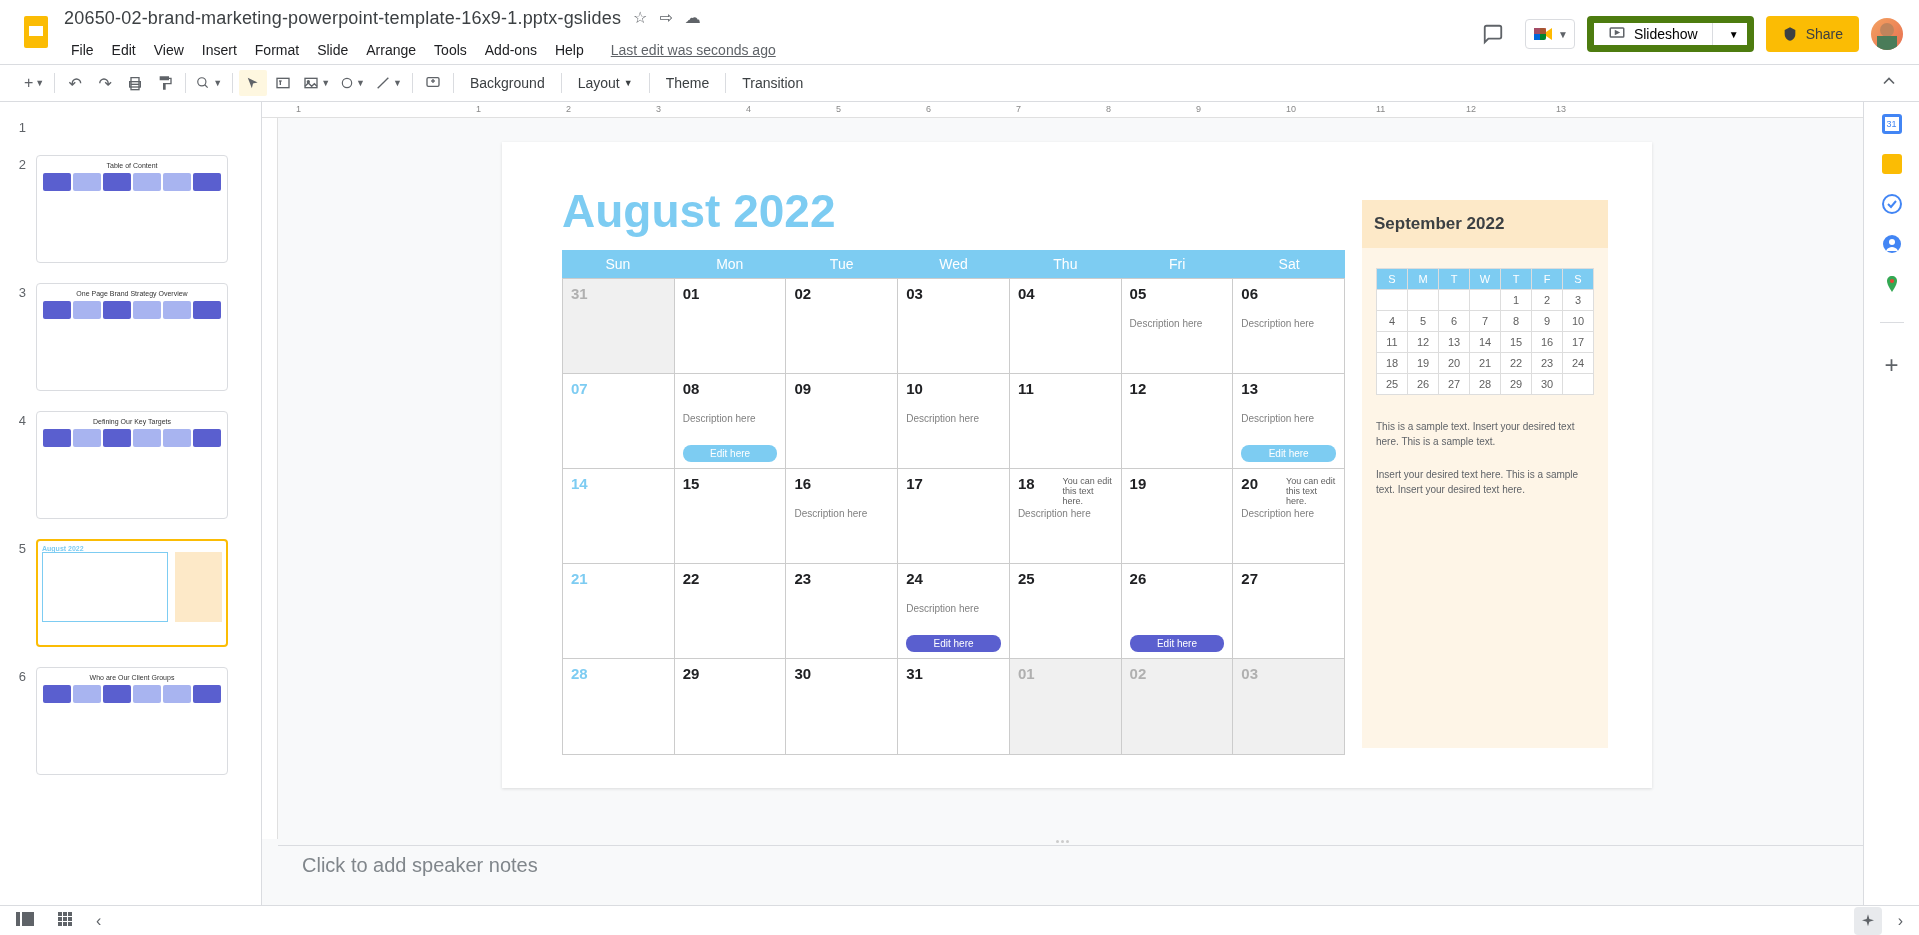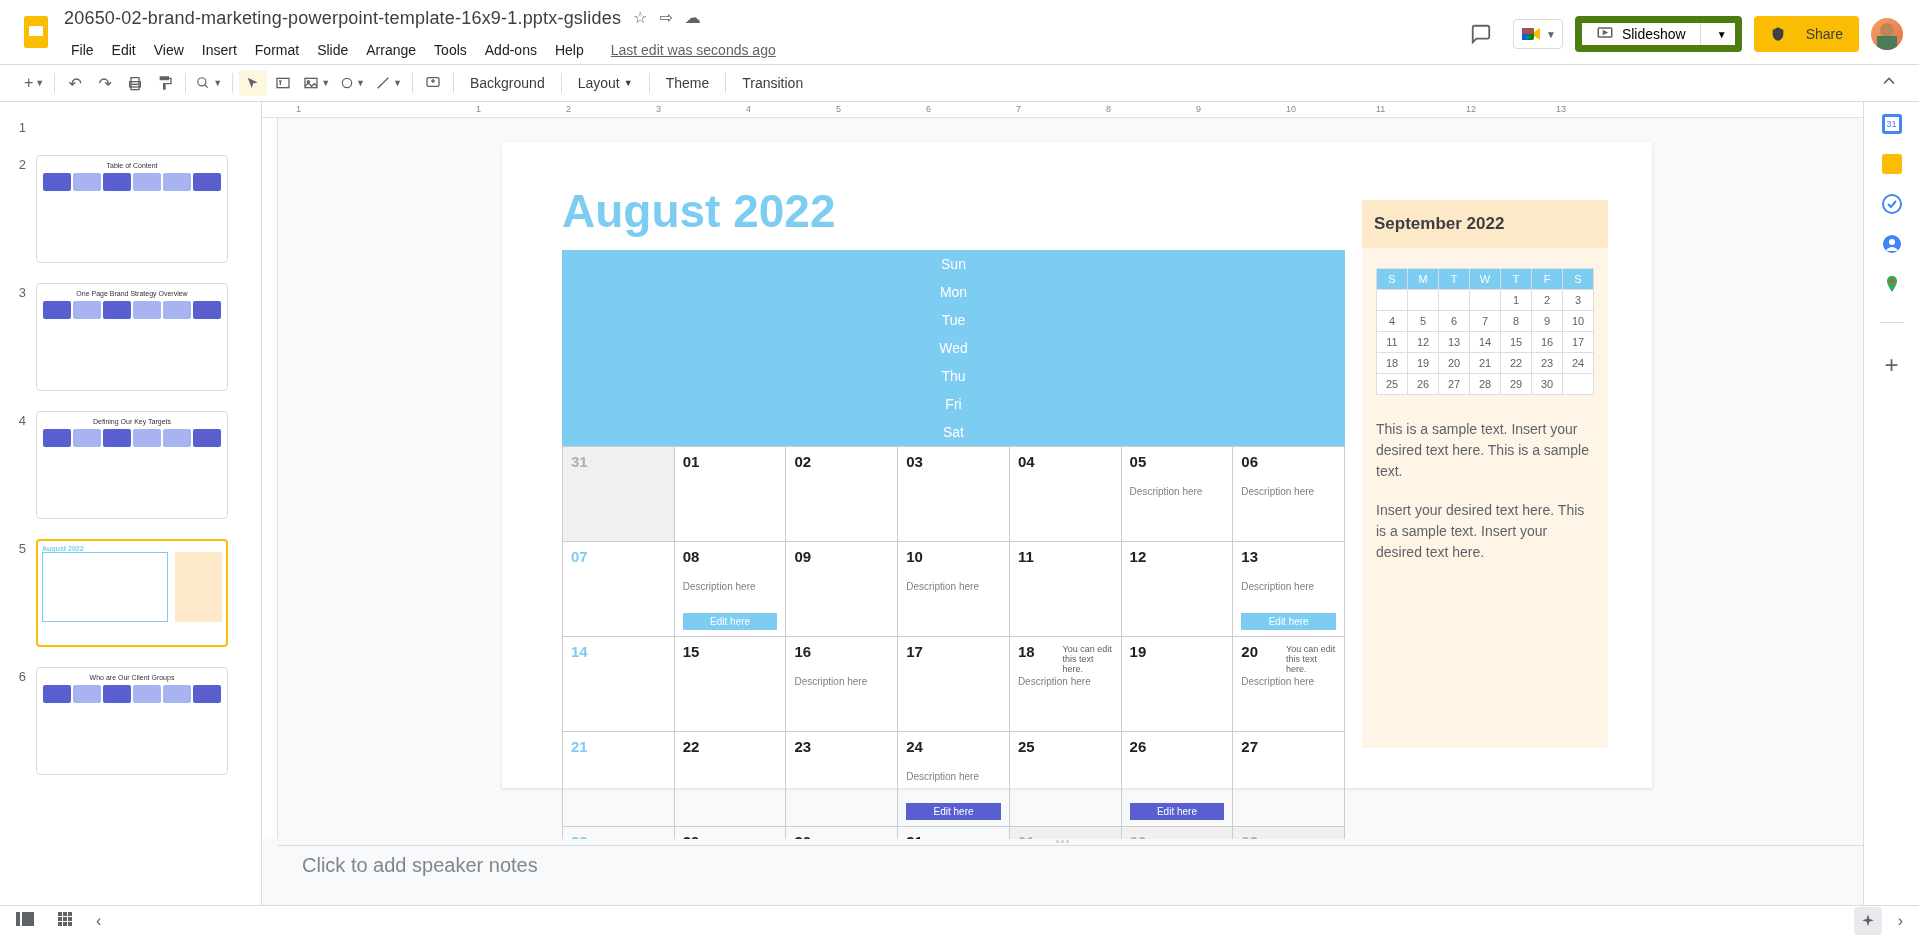--- a/index.html
+++ b/index.html
@@ -16,21 +16,21 @@
 .title-icons span { cursor: pointer; font-size: 16px; }
 .menu-row { display: flex; gap: 4px; padding-top: 4px; align-items: center; }
 .menu-item { font-size: 14px; color: #202124; padding: 4px 7px; border-radius: 4px; cursor: pointer; }
 .last-edit { font-size: 14px; color: #5f6368; text-decoration: underline; margin-left: 16px; cursor: pointer; }
 .header-right { display: flex; align-items: center; gap: 12px; margin-top: 6px; }
 .icon-btn { width: 40px; height: 40px; display: flex; align-items: center; justify-content: center; cursor: pointer; border-radius: 50%; color: #5f6368; font-size: 20px; }
 .meet-btn { display:flex; align-items:center; gap:2px; padding:4px 6px; border:1px solid #dadce0; border-radius:4px; cursor:pointer;}
 .slideshow-btn { display: flex; align-items: center; border: 7px solid #4d7c0f; border-radius: 4px; height: 36px; cursor: pointer; gap: 8px; }
 .slideshow-main { padding: 0 14px; display: flex; align-items: center; gap: 8px; font-size: 14px; font-weight: 500; border-right: 1px solid #dadce0; height: 100%; }
 .slideshow-drop { padding: 0 8px; font-size: 10px; }
-.share-btn { background: #fbbc04; color: #3c4043; font-weight: 500; font-size: 14px; border-radius: 4px; height: 36px; padding: 0 16px; display: flex; align-items: center; gap: 20px; cursor: pointer; }
+.share-btn { background: #fbbc04; color: #3c4043; font-weight: 500; font-size: 14px; border-radius: 4px; height: 36px; padding: 0 16px; display: flex; align-items: center; gap: 8px; cursor: pointer; }
 .avatar { width: 32px; height: 32px; border-radius: 50%; background: linear-gradient(135deg, #f4a261, #e76f51); cursor: pointer; overflow:hidden; }
 
 
 .toolbar { height: 38px; border-top: 1px solid #dadce0; border-bottom: 1px solid #dadce0; display: flex; align-items: center; padding: 0 20px; gap: 2px; position: relative; }
 .tool-btn { min-width: 28px; height: 26px; display: flex; align-items: center; justify-content: center; cursor: pointer; border-radius: 2px; color: #5f6368; font-size: 16px; padding: 0 4px; }
 .tool-sep { width: 1px; height: 20px; background: #dadce0; margin: 0 4px; }
 .tool-text { font-size: 14px; color: #3c4043; padding: 0 10px; cursor: pointer; height: 26px; display: flex; align-items: center; border-radius: 2px; }
 .toolbar-collapse { position: absolute; right: 20px; cursor: pointer; color: #5f6368; }
 
 
@@ -49,44 +49,44 @@
 .ruler-tick { width:90px; text-align:left; position:relative;}
 .canvas-row { flex:1; display:flex; }
 .ruler-v { width: 16px; background: #fff; border-right: 1px solid #e0e0e0; }
 .canvas-scroll { flex:1; overflow:auto; position:relative; }
 
 .slide { position: absolute; left: 224px; top: 24px; width: 1150px; height: 646px; background: #fff; box-shadow: 0 1px 3px rgba(0,0,0,0.12); }
 
 
 .cal-title { position:absolute; left:60px; top:42px; font-size:46px; font-weight:bold; color:#7dccf2; }
 .cal-grid { position:absolute; left:60px; top:108px; width:783px; }
-.cal-head { display:flex; background:#7dccf2;flex-direction:column; }
+.cal-head { display:flex; background:#7dccf2; }
 .cal-head-cell { flex:1; text-align:center; color:#fff; font-size:14px; padding:6px 0; }
 .cal-body { border:1px solid #ccc; }
 .cal-row { display:flex; height:95px; border-bottom:1px solid #ccc; }
 .cal-row:last-child { border-bottom:none; }
 .cal-cell { flex:1; border-right:1px solid #ccc; padding:6px 8px; position:relative; font-size:12px; }
 .cal-cell:last-child { border-right:none; }
 .cal-daynum { font-size:15px; font-weight:bold; color:#202124; }
 .cal-cell.muted { background:#f0f0f0; }
 .cal-cell.muted .cal-daynum { color:#b0b0b0; }
 .cal-cell.weekend .cal-daynum { color:#7dccf2; }
 .cal-desc { font-size:10px; color:#808080; margin-top:16px; }
 .cal-note { font-size:9px; color:#606060; position:absolute; right:6px; top:8px; width:52px; line-height:1.1;}
-.cal-tag { position:absolute; bottom:6px; left:8px; right:8px; text-align:center; font-size:10px; padding:3px 17px; color:#fff; border-radius:0;}
+.cal-tag { position:absolute; bottom:6px; left:8px; right:8px; text-align:center; font-size:10px; padding:3px 17px; color:#fff; border-radius:8px;}
 .cal-tag.light { background:#7dccf2; }
 .cal-tag.dark { background:#5a5fcf; }
 
 .mini-panel { position:absolute; right:44px; top:58px; width:246px; }
 .mini-head { background:#fde9c8; padding:14px 12px; font-weight:bold; color:#3c4043; font-size:17px;}
 .mini-body { background:#fef5e7; padding:20px 14px 30px 14px; height:500px;}
 .mini-cal { width:100%; border-collapse:collapse; font-size:11px; }
 .mini-cal th { background:#7dccf2; color:#fff; padding:4px 0; font-weight:normal; border:1px solid #ddd;}
 .mini-cal td { text-align:center; padding:4px 0; color:#606060; border:1px solid #ddd; background:#fff;}
-.mini-text { font-size:14px; color:#5f6368; line-height:1.5; margin-top:24px; }
+.mini-text { font-size:10px; color:#5f6368; line-height:1.5; margin-top:24px; }
 .mini-text p { margin-bottom:18px;}
 
 
 .side-rail { width: 56px; border-left: 1px solid #dadce0; display: flex; flex-direction: column; align-items: center; padding-top: 12px; gap: 20px; }
 .rail-icon { width: 20px; height: 20px; cursor: pointer; border-radius:2px;}
 .rail-plus { font-size:24px; color:#5f6368; cursor:pointer; margin-top:8px;}
 
 
 .speaker-notes { height: 60px; border-top: 1px solid #dadce0; padding: 8px 24px; font-size: 20px; color: #80868b; cursor: text; margin-left:16px;}
 .notes-handle { height:6px; display:flex; align-items:center; justify-content:center; }

